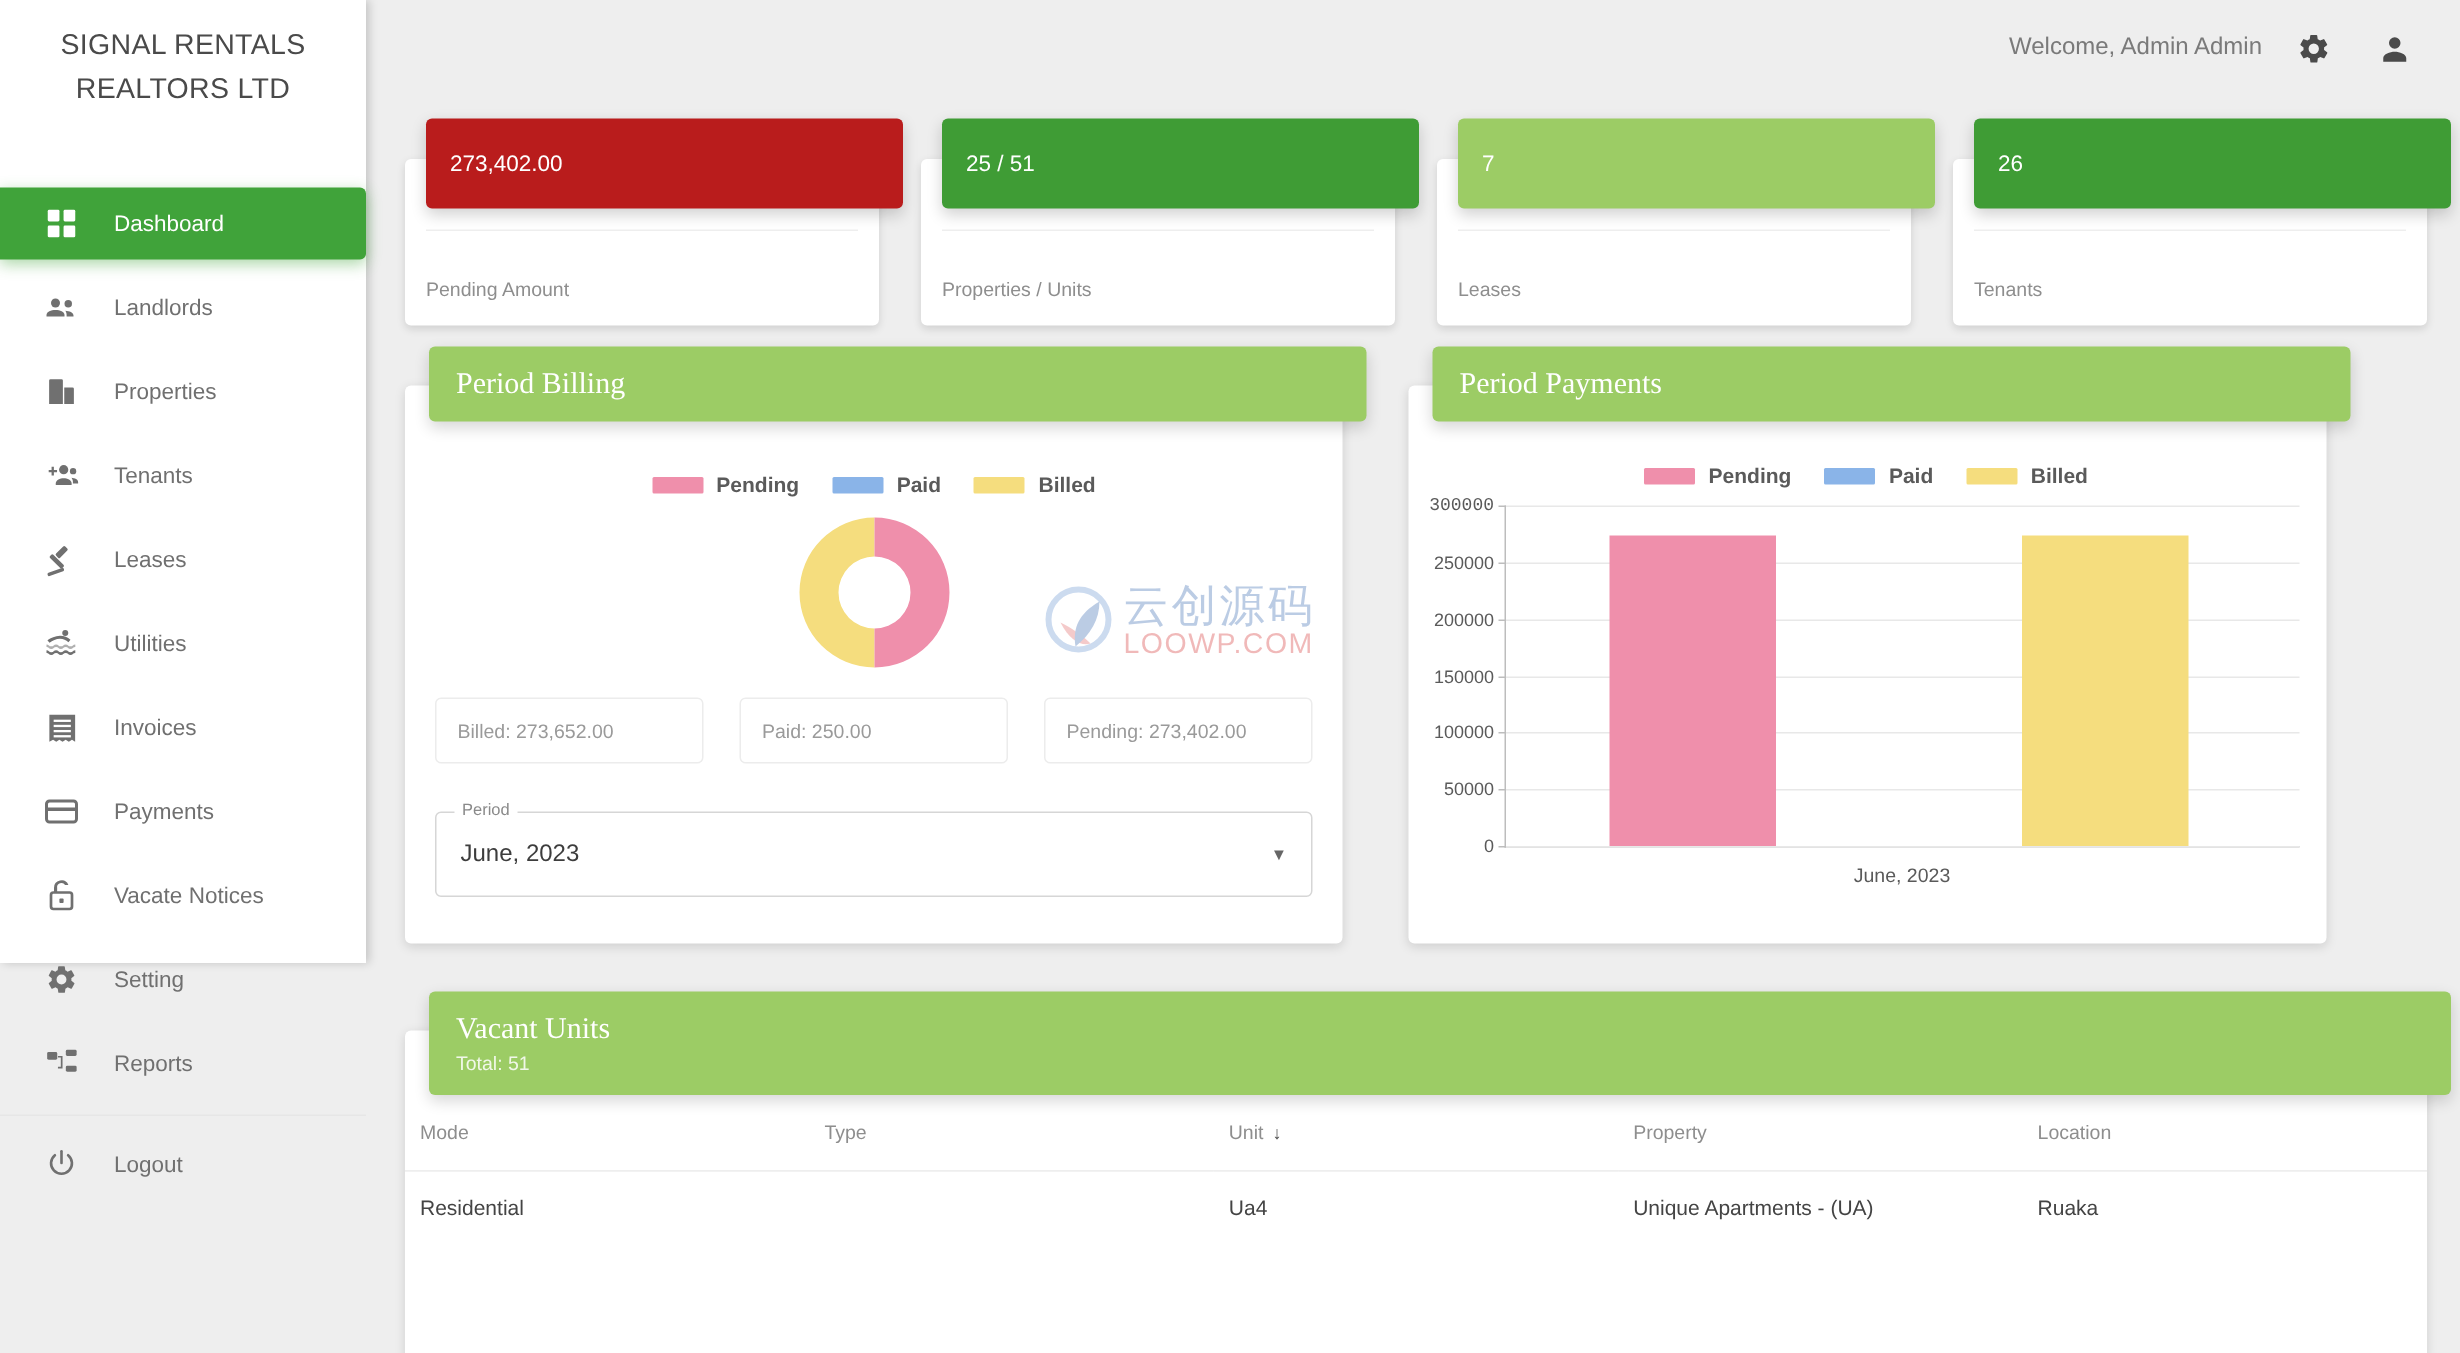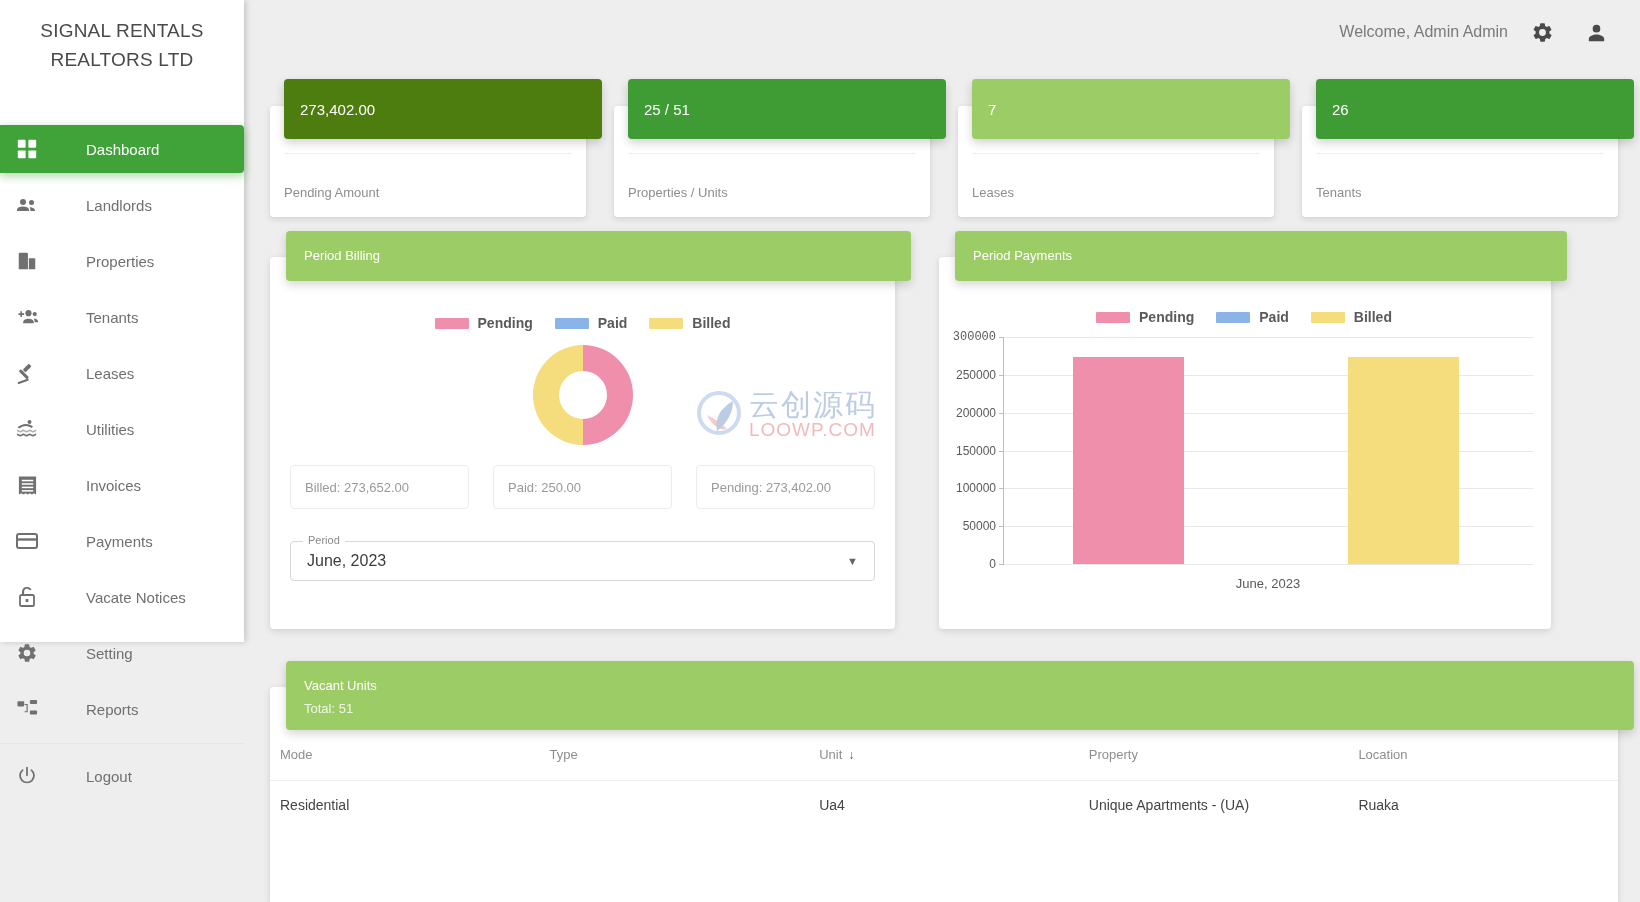--- a/index.html
+++ b/index.html
@@ -29,24 +29,24 @@
     letter-spacing: .2px;
   }
   .brand-rule {
     height: 1px; background: #e3e3e3;
     margin: 33px 18px 6px 18px;
   }
   .nav { padding: 0 0 0 0; }
   .nav-item {
     display: flex; align-items: center;
     height: 48px; margin: 8px 0 8px 0;
-    padding-left: 14px;
+    padding-left: 28px;
     border-radius: 0 4px 4px 0;
     color: #707070; font-size: 15px;
-    cursor: pointer; position: relative; gap: 24px;
+    cursor: pointer; position: relative;
   }
   .nav-item.active {
     background: #40a33a;
     color: #ffffff;
     box-shadow: 0 3px 10px rgba(64,163,58,0.45);
   }
   .nav-ico {
     width: 26px; height: 24px; margin-right: 22px;
     display: flex; align-items: center; justify-content: center;
     flex: 0 0 26px;
@@ -105,21 +105,21 @@
     padding-top: 30px;
   }
   .panel-banner {
     position:absolute; top:-26px; left: 16px; right:-16px;
     border-radius: 4px;
     background:#9ccc65;
     color:#fff;
     box-shadow: 0 4px 10px rgba(0,0,0,0.16);
     padding: 14px 18px;
   }
-  .panel-banner .ttl { font-size:13px; line-height:22px; }
+  .panel-banner .ttl { font-size:20px; line-height:22px;font-family:Liberation Serif, serif; }
   .panel-banner .sub { font-size:13px; opacity:.85; margin-top:4px; }
 
   
   .billing { width: 625px; height: 372px; }
   .billing-body { padding: 28px 16px 0 16px; position:relative; height:100%; }
   .legend { display:flex; justify-content:center; align-items:center; gap: 22px; }
   .legend-item { display:flex; align-items:center; gap: 9px; font-size:14px; color:#5a5a5a;font-weight:bold; }
   .legend-sw { width:34px; height:11px; border-radius:1px; display:block; }
   .donut-wrap { display:flex; justify-content:center; margin-top: 12px; position:relative; }
   .watermark {
@@ -130,21 +130,21 @@
   .wm-text { display:flex; flex-direction:column; margin-left:4px; }
   .wm-cn { font-size:30px; color:#6b8fc4; letter-spacing:2px; line-height:30px; font-family:"DejaVu Sans", sans-serif;}
   .wm-en { font-size:19px; color:#e06666; letter-spacing:1px; line-height:20px; }
   .amt-row { display:flex; gap: 24px; margin-top: 18px; padding: 0 4px; }
   .amt-box {
     flex:1; height:44px; border:1px solid #ececec; border-radius:4px;
     display:flex; align-items:center; padding-left: 14px;
     font-size: 13px; color:#9a9a9a; background:#fff;
   }
   .period-field {
-    margin: 32px 4px 0 4px; height: 40px;
+    margin: 32px 4px 0 4px; height: 57px;
     border:1px solid #d6d6d6; border-radius:4px;
     position:relative; display:flex; align-items:center;
     padding: 0 16px; cursor:pointer;
   }
   .period-legend {
     position:absolute; top:-8px; left: 12px; background:#fff;
     padding: 0 5px; font-size:11px; color:#8a8a8a;
   }
   .period-value { font-size:16px; color:#3d3d3d; }
   .caret { position:absolute; right:16px; color:#666; font-size:11px; }
@@ -326,21 +326,21 @@
         <svg width="23" height="23" viewBox="0 0 24 24" fill="#4a4a4a">
             <path d="M12 12a4 4 0 1 0-4-4 4 4 0 0 0 4 4zm0 2c-3.33 0-8 1.67-8 4.4V21h16v-2.6c0-2.73-4.67-4.4-8-4.4z"></path>
           </svg>
       </div>
     </header>
 
     <div class="content">
 
       <section class="stats" id="stats">
           <div class="stat-card">
-            <div class="stat-banner" style="background:#4d7c0f">273,402.00</div>
+            <div class="stat-banner" style="background:#b91c1c">273,402.00</div>
             <div class="divider"></div>
             <div class="stat-caption">Pending Amount</div>
           </div>
           <div class="stat-card">
             <div class="stat-banner" style="background:#3f9c35">25 / 51</div>
             <div class="divider"></div>
             <div class="stat-caption">Properties / Units</div>
           </div>
           <div class="stat-card">
             <div class="stat-banner" style="background:#9ccc65">7</div>

